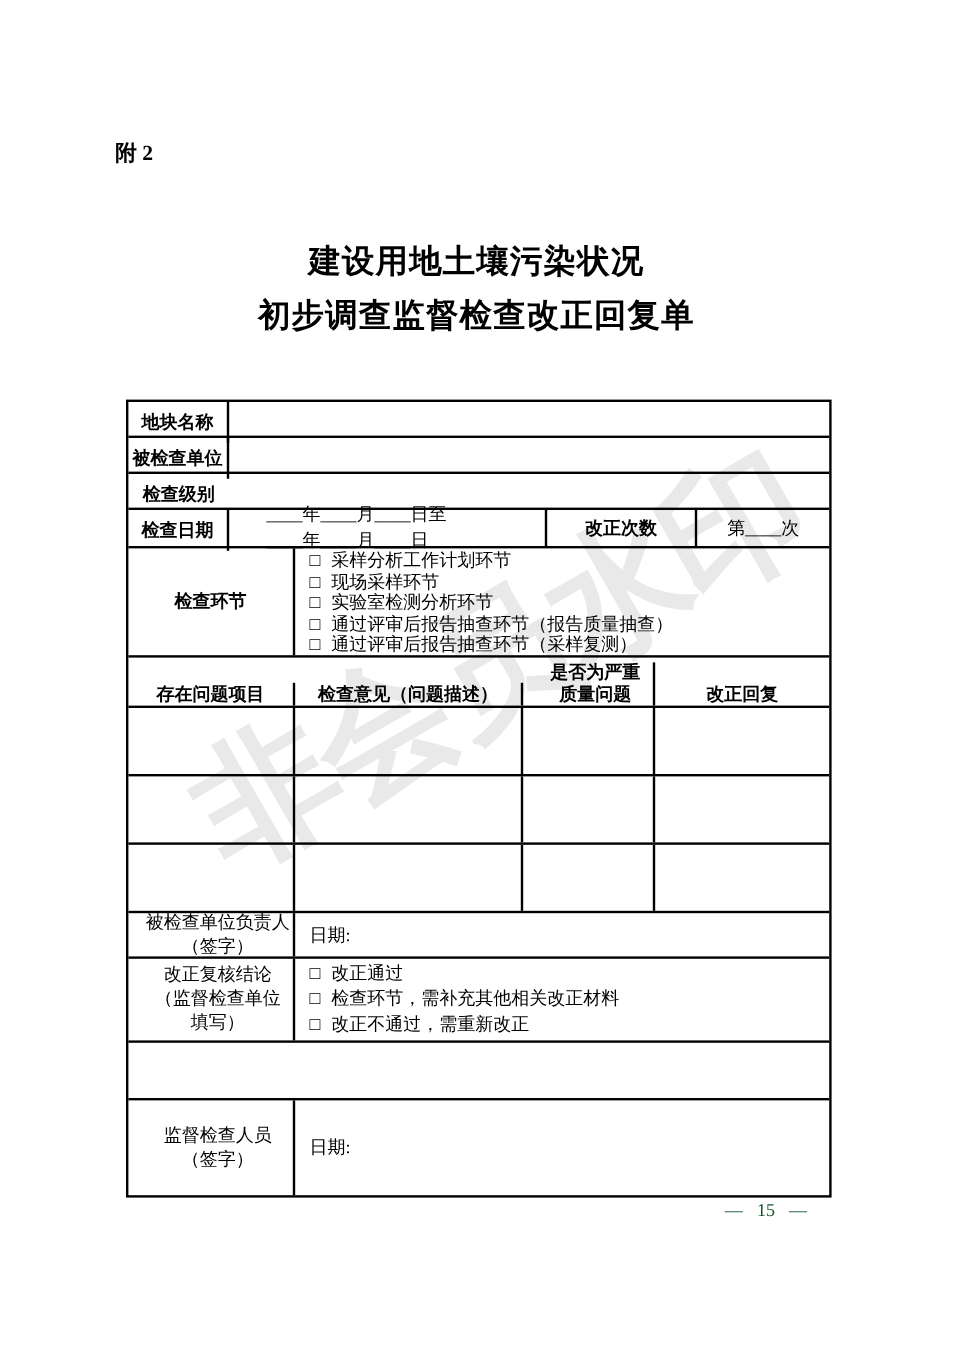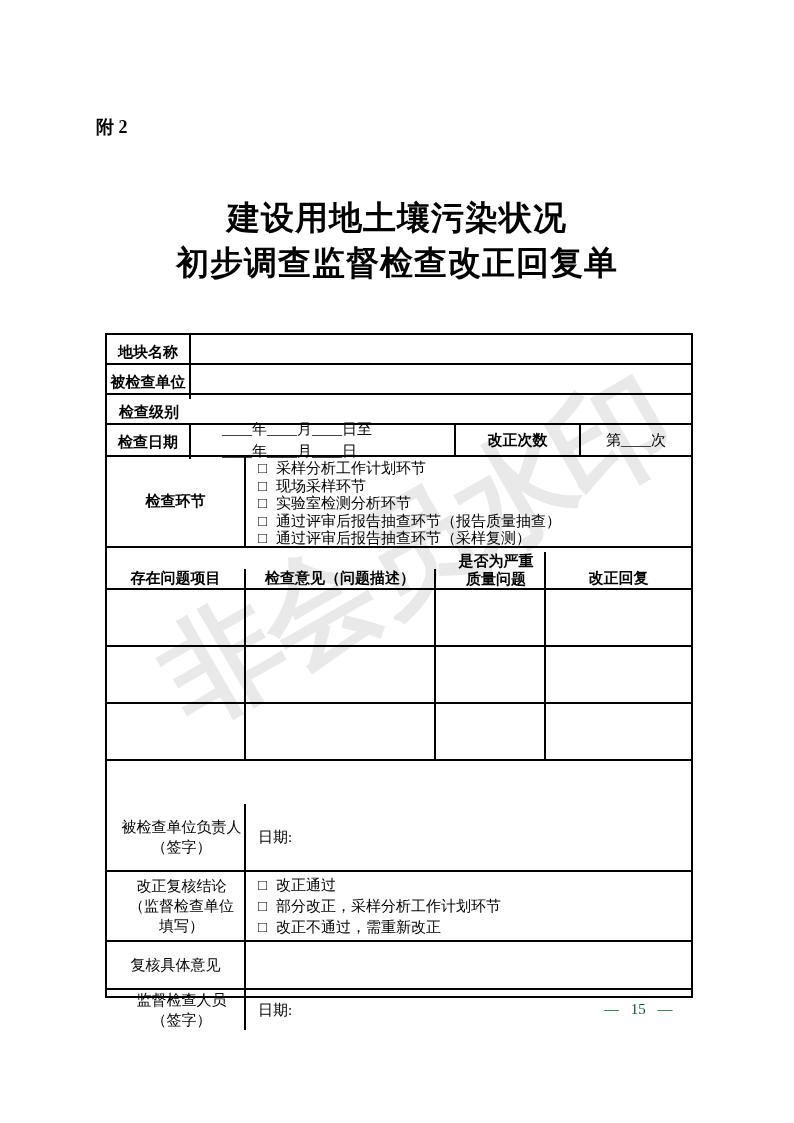--- a/index.html
+++ b/index.html
@@ -10,21 +10,21 @@
   .watermark{
     position:absolute;left:415px;top:552px;
     transform:translate(-50%,-50%) rotate(-30deg);
     font-family:"Liberation Sans", sans-serif;
     font-weight:bold;font-size:118px;letter-spacing:-6px;
     color:#e9e9e9;white-space:nowrap;z-index:0;user-select:none;
   }
   .content{position:relative;z-index:1;}
   .attachment{position:absolute;left:96px;top:115px;font-size:18px;font-weight:bold;}
   .title{position:absolute;left:0;right:0;top:196px;text-align:center;
-    font-size:33px;font-weight:bold;line-height:45px;letter-spacing:1px;}
+    font-size:27px;font-weight:bold;line-height:45px;letter-spacing:1px;}
   .doc-table{
     position:absolute;left:105px;top:333px;width:588px;height:665px;
     border:2px solid #000;box-sizing:border-box;font-size:15px;
     display:flex;flex-direction:column;
   }
   .tr{display:flex;border-bottom:2px solid #000;box-sizing:border-box;flex:0 0 auto;}
   .tr:last-child{border-bottom:none;flex:1 1 auto;}
   .tc{border-right:2px solid #000;box-sizing:border-box;display:flex;
       align-items:center;padding:0 0 0 12px;}
   .tc:last-child{border-right:none;}
@@ -34,21 +34,21 @@
   .col{flex-direction:column;justify-content:center;align-items:center;line-height:20px;}
   .colL{flex-direction:column;justify-content:center;align-items:flex-start;line-height:22px;margin-left:19px;}
   .wA{width:84px;flex:0 0 84px;}
   .wB{width:139px;flex:0 0 139px;}
   .wDate{width:246px;flex:0 0 246px;}
   .wCount{width:125px;flex:0 0 125px;}
   .wOp{width:190px;flex:0 0 190px;}
   .wSer{width:110px;flex:0 0 110px;}
   .grow{flex:1 1 auto;}
   .h30{height:30px;} .h48{height:32px;justify-content:center;} .h91{height:91px;} .h42{height:42px;align-items:flex-end;}
-  .h57{height:57px;} .h50{height:68px;margin-top:43px;} .h70{height:70px;} .h48b{height:48px;}
+  .h57{height:57px;} .h50{height:38px;} .h70{height:70px;} .h48b{height:48px;}
   .items{display:block;padding-top:3px;}
   .cb-line{display:flex;align-items:center;line-height:17.6px;}
   .cb-line .cbx{margin-right:9px;}
   .cb-line3{display:flex;align-items:center;line-height:21px;}
   .cb-line3 .cbx{margin-right:9px;}
   .opt{margin-right:22px;}
   .hdr3{line-height:18px;}
   .footer{position:absolute;left:604px;top:1001px;font-size:15px;color:#14532d;word-spacing:8px;}
 </style>
 </head>
@@ -161,31 +161,30 @@
           <div>（监督检查单位</div>
           <div>填写）</div>
         </div>
         <div class="tc grow items">
           <div class="cb-line3">
               <span class="cbx">□</span>
               <span>改正通过</span>
             </div>
           <div class="cb-line3">
               <span class="cbx">□</span>
-              <span>部分改正，采样分析工作计划环节</span>
+              <span>检查环节，需补充其他相关改正材料</span>
             </div>
           <div class="cb-line3">
               <span class="cbx">□</span>
               <span>改正不通过，需重新改正</span>
             </div>
         </div>
       </div>
 
       <div class="tr h48b">
-        <div class="tc lbl wB">复核具体意见</div>
         <div class="tc grow"></div>
       </div>
 
       <div class="tr">
         <div class="tc col wB">
           <div>监督检查人员</div>
           <div>（签字）</div>
         </div>
         <div class="tc grow">日期:</div>
       </div>

